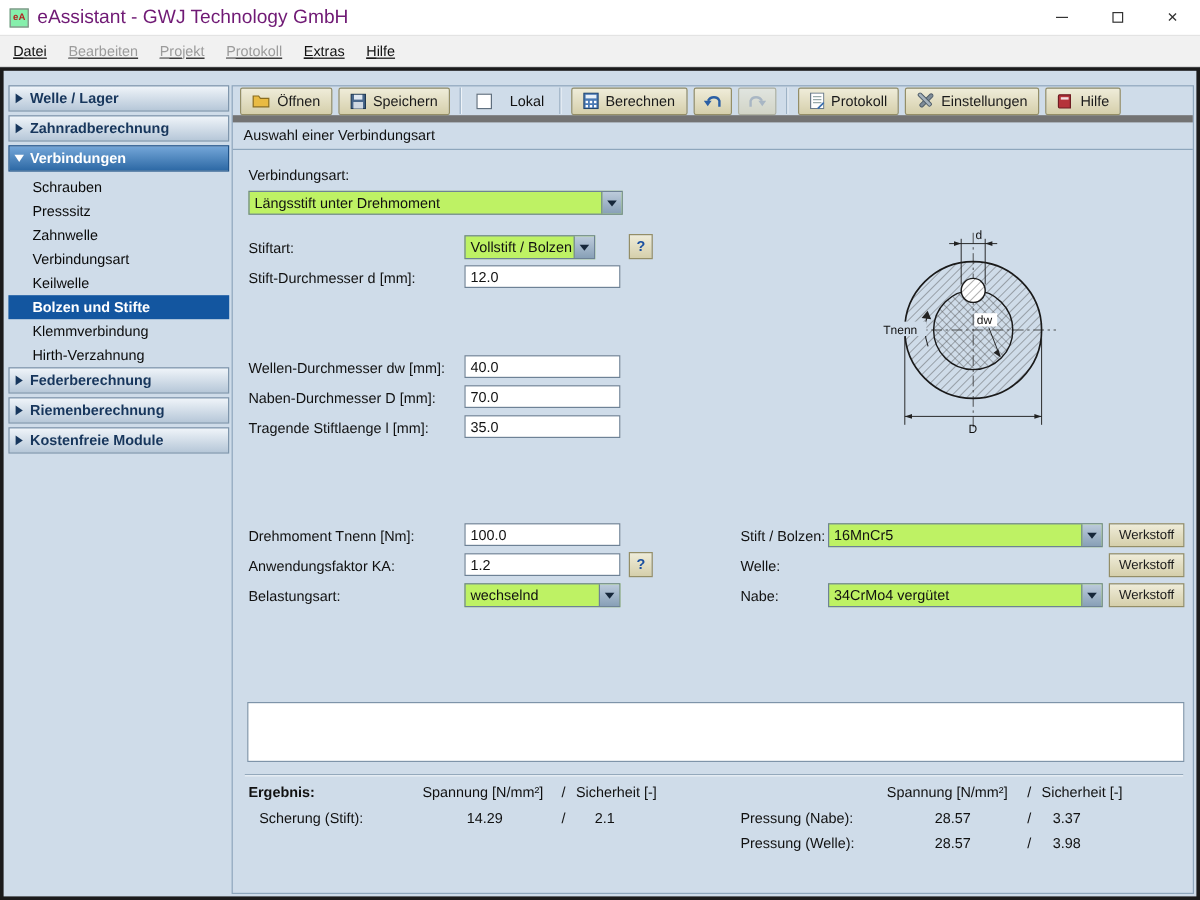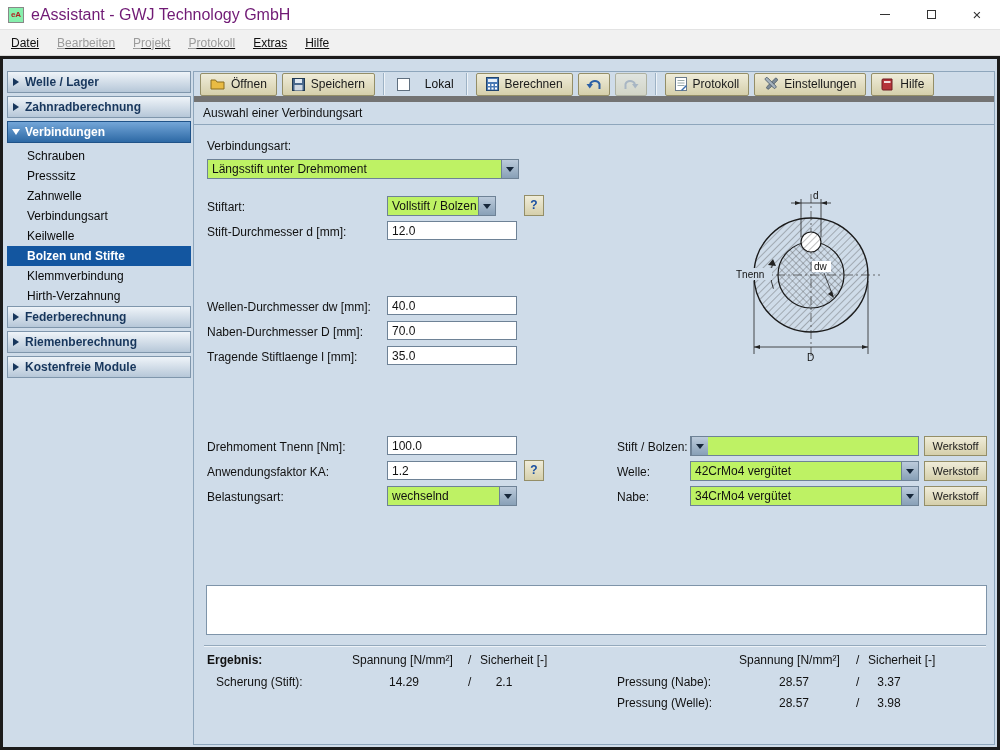--- a/index.html
+++ b/index.html
@@ -272,33 +272,28 @@
         <div class="flabel" style="left:13px;top:363px">Belastungsart:</div>
         <div class="dropdown" style="left:193px;top:361px;width:130px">
           <span class="dd-value">wechselnd</span>
           <span class="dd-btn">
               <i class="tri"></i>
             </span>
         </div>
 
         <div class="flabel" style="left:423px;top:313px">Stift / Bolzen:</div>
         <div class="dropdown" style="left:496px;top:311px;width:229px">
+          <span class="dd-value">16MnCr5</span>
           <span class="dd-btn">
               <i class="tri"></i>
             </span>
         </div>
         <div class="wbtn" style="left:730px;top:311px">Werkstoff</div>
 
         <div class="flabel" style="left:423px;top:338px">Welle:</div>
-        <div class="dropdown" style="left:496px;top:336px;width:229px">
-          <span class="dd-value">42CrMo4 vergütet</span>
-          <span class="dd-btn">
-              <i class="tri"></i>
-            </span>
-        </div>
         <div class="wbtn" style="left:730px;top:336px">Werkstoff</div>
 
         <div class="flabel" style="left:423px;top:363px">Nabe:</div>
         <div class="dropdown" style="left:496px;top:361px;width:229px">
           <span class="dd-value">34CrMo4 vergütet</span>
           <span class="dd-btn">
               <i class="tri"></i>
             </span>
         </div>
         <div class="wbtn" style="left:730px;top:361px">Werkstoff</div>

